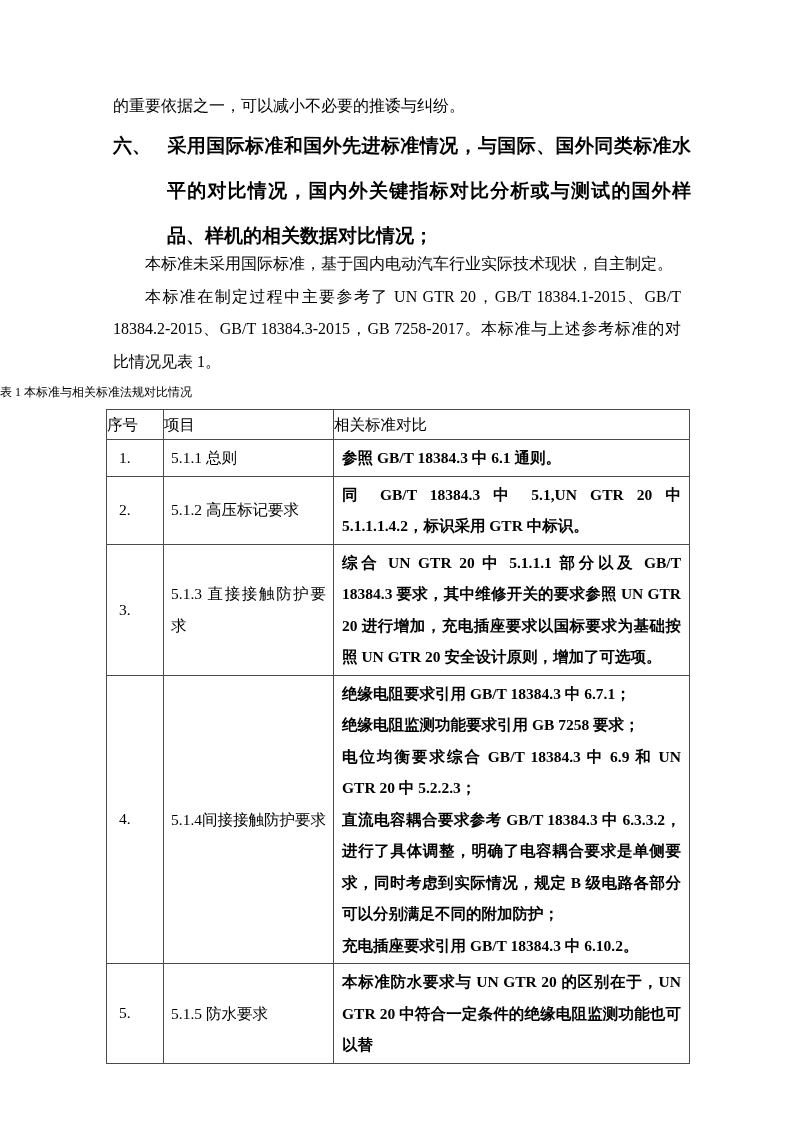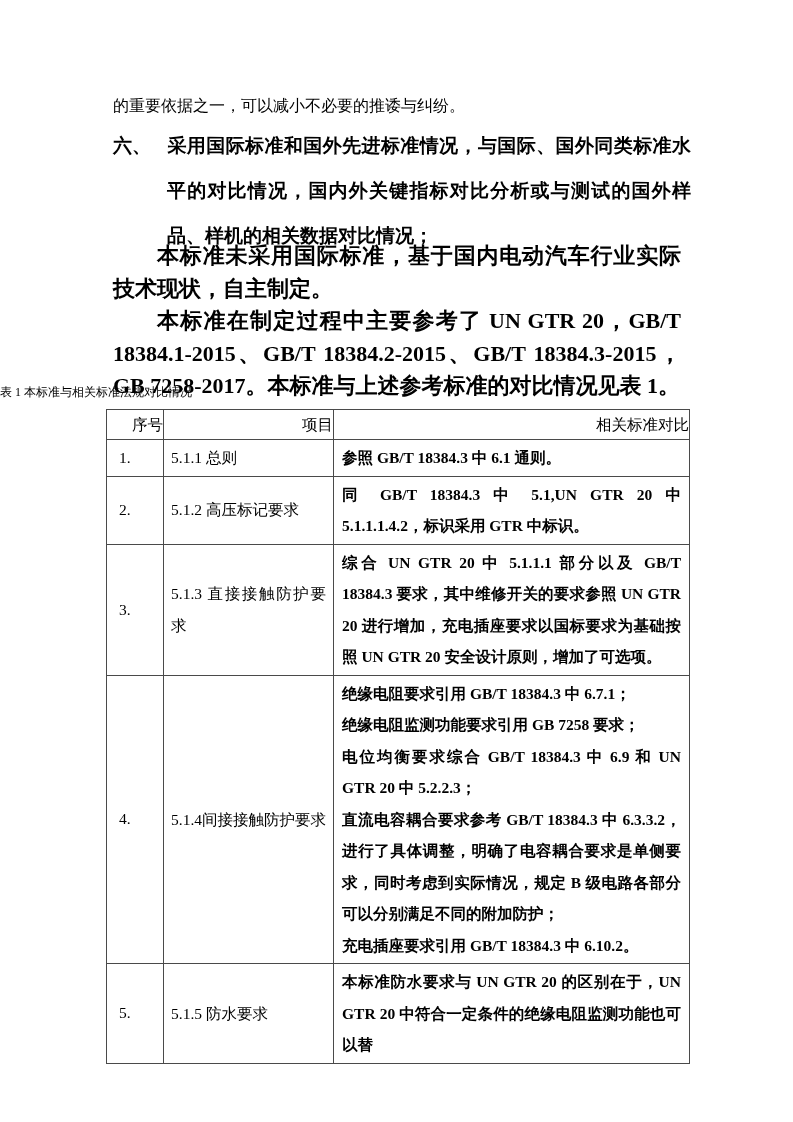--- a/index.html
+++ b/index.html
@@ -27,22 +27,22 @@
     text-align: justify;
     padding-left: 54px;
   }
   .heading .hnum {
     display: inline-block;
     width: 54px;
     margin-left: -54px;
   }
   .paras {
     position: absolute;
-    left: 113px; top: 240px; width: 568px;
-    font-size: 22px; line-height: 32.5px; font-weight: bold;
+    left: 113px; top: 248px; width: 568px;
+    font-size: 16px; line-height: 32.5px;
   }
   .paras p {
     text-indent: 2em;
     text-align: justify;
   }
   .caption {
     position: absolute;
     left: 0; top: 382px; width: 793px;
     font-size: 12px; line-height: 20px;
   }
@@ -56,21 +56,21 @@
   }
   table.cmp col.c-no   { width: 57px; }
   table.cmp col.c-item { width: 170px; }
   table.cmp col.c-cmpv { width: 356px; }
   table.cmp th, table.cmp td {
     border: 1px solid #4a4a4a;
     vertical-align: middle;
   }
   table.cmp th {
     font-weight: normal;
-    text-align: right;
+    text-align: left;
     line-height: 20px;
   }
   tr.rh { height: 30px; }
   tr.r1 { height: 30px; }
   tr.r2 { height: 63px; }
   tr.r3 { height: 129px; }
   tr.r4 { height: 281px; }
   tr.r5 { height: 60px; }
   td.c1 { padding-left: 12px; text-align: left; }
   td.c2 { padding: 2px 7px; text-align: justify; line-height: 31.5px; margin-left: 20px; }

